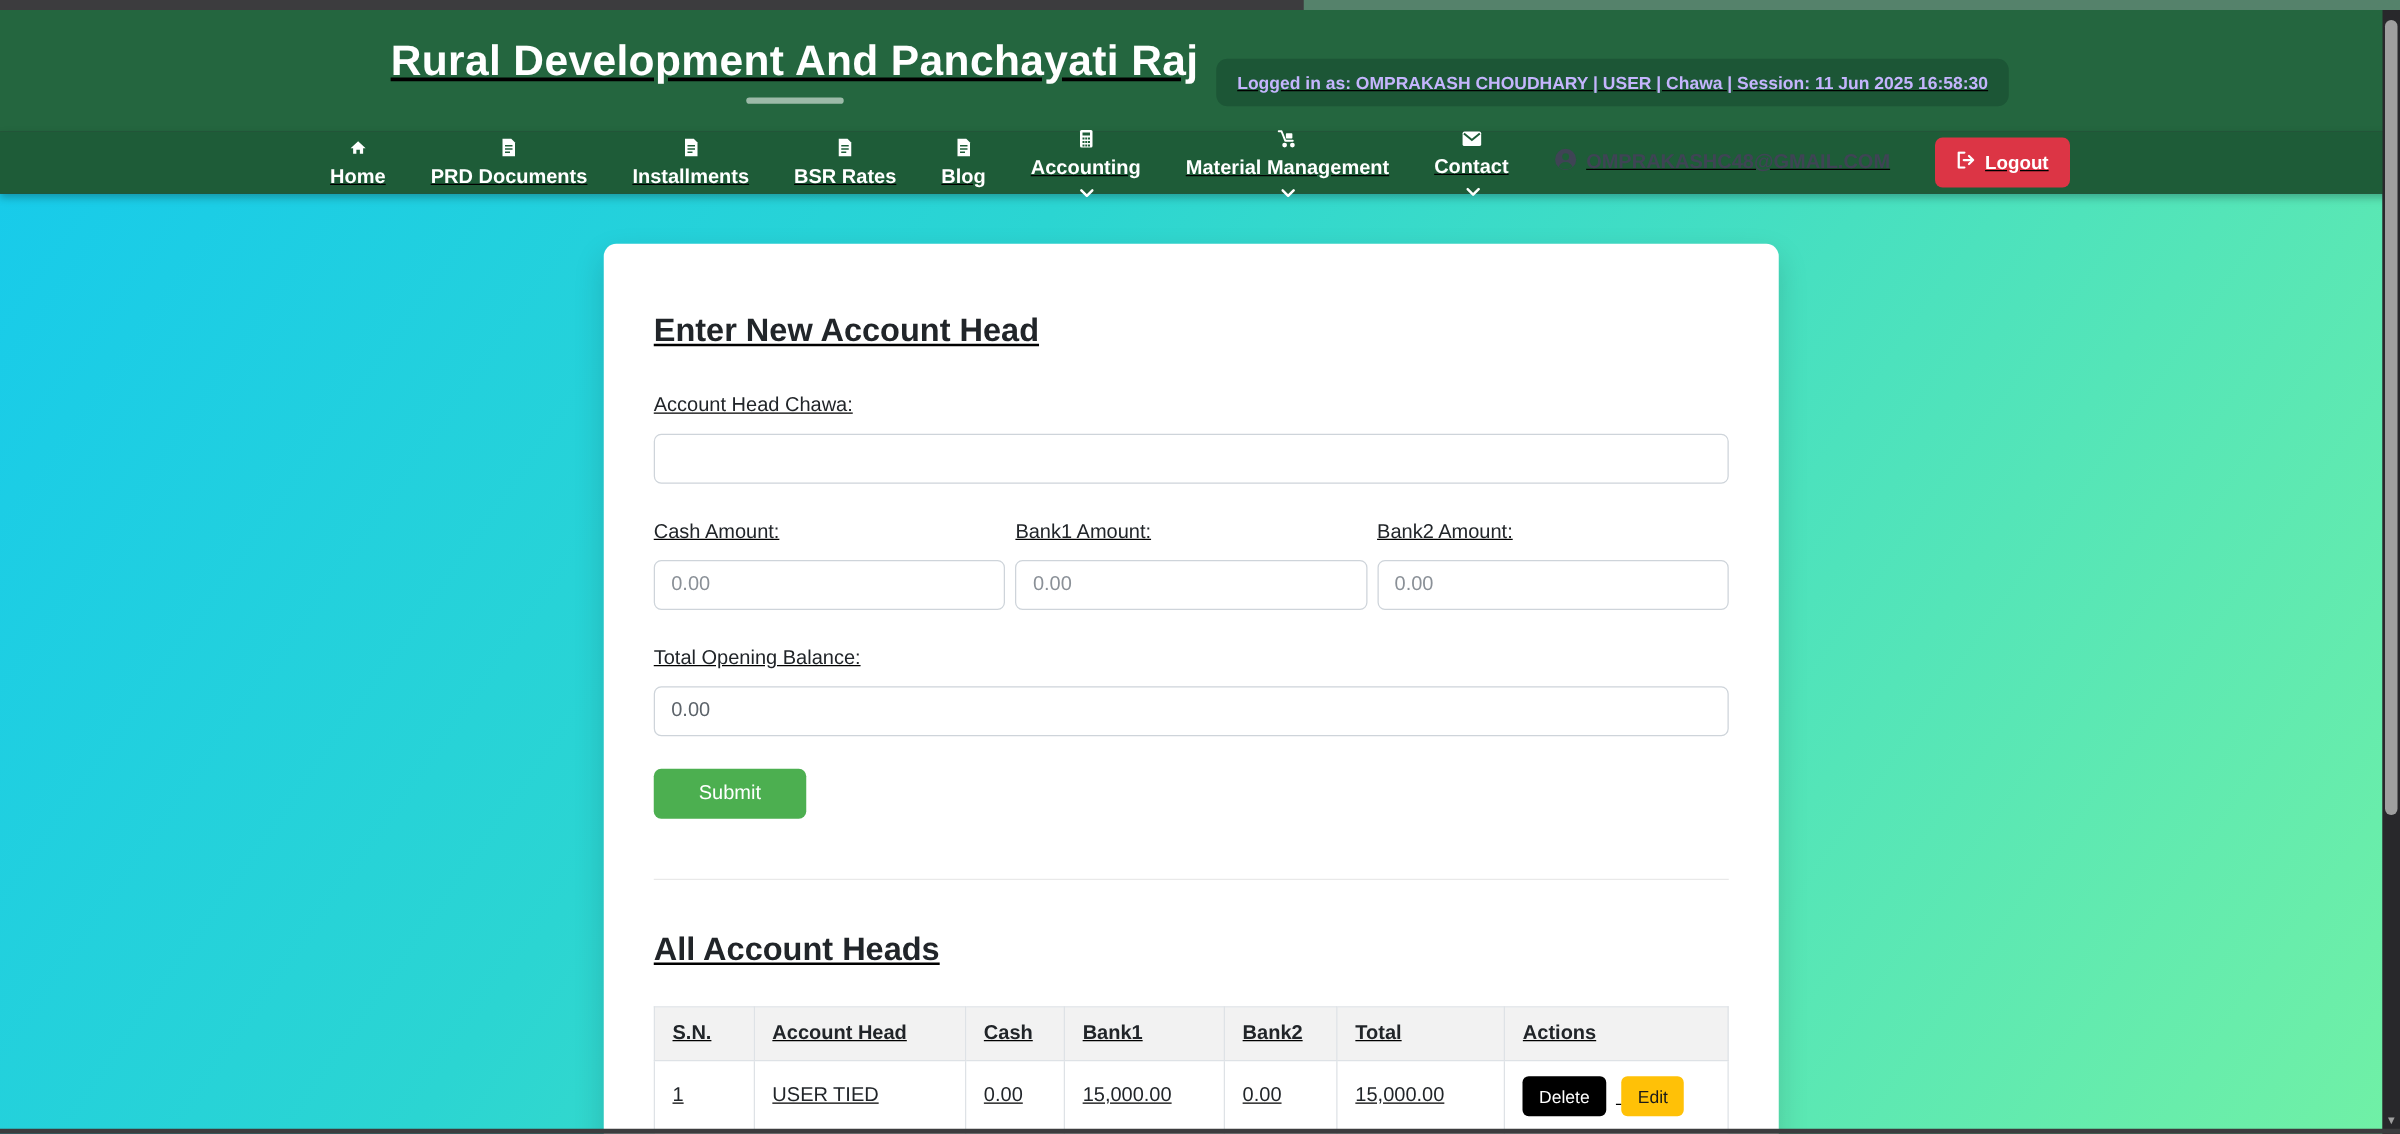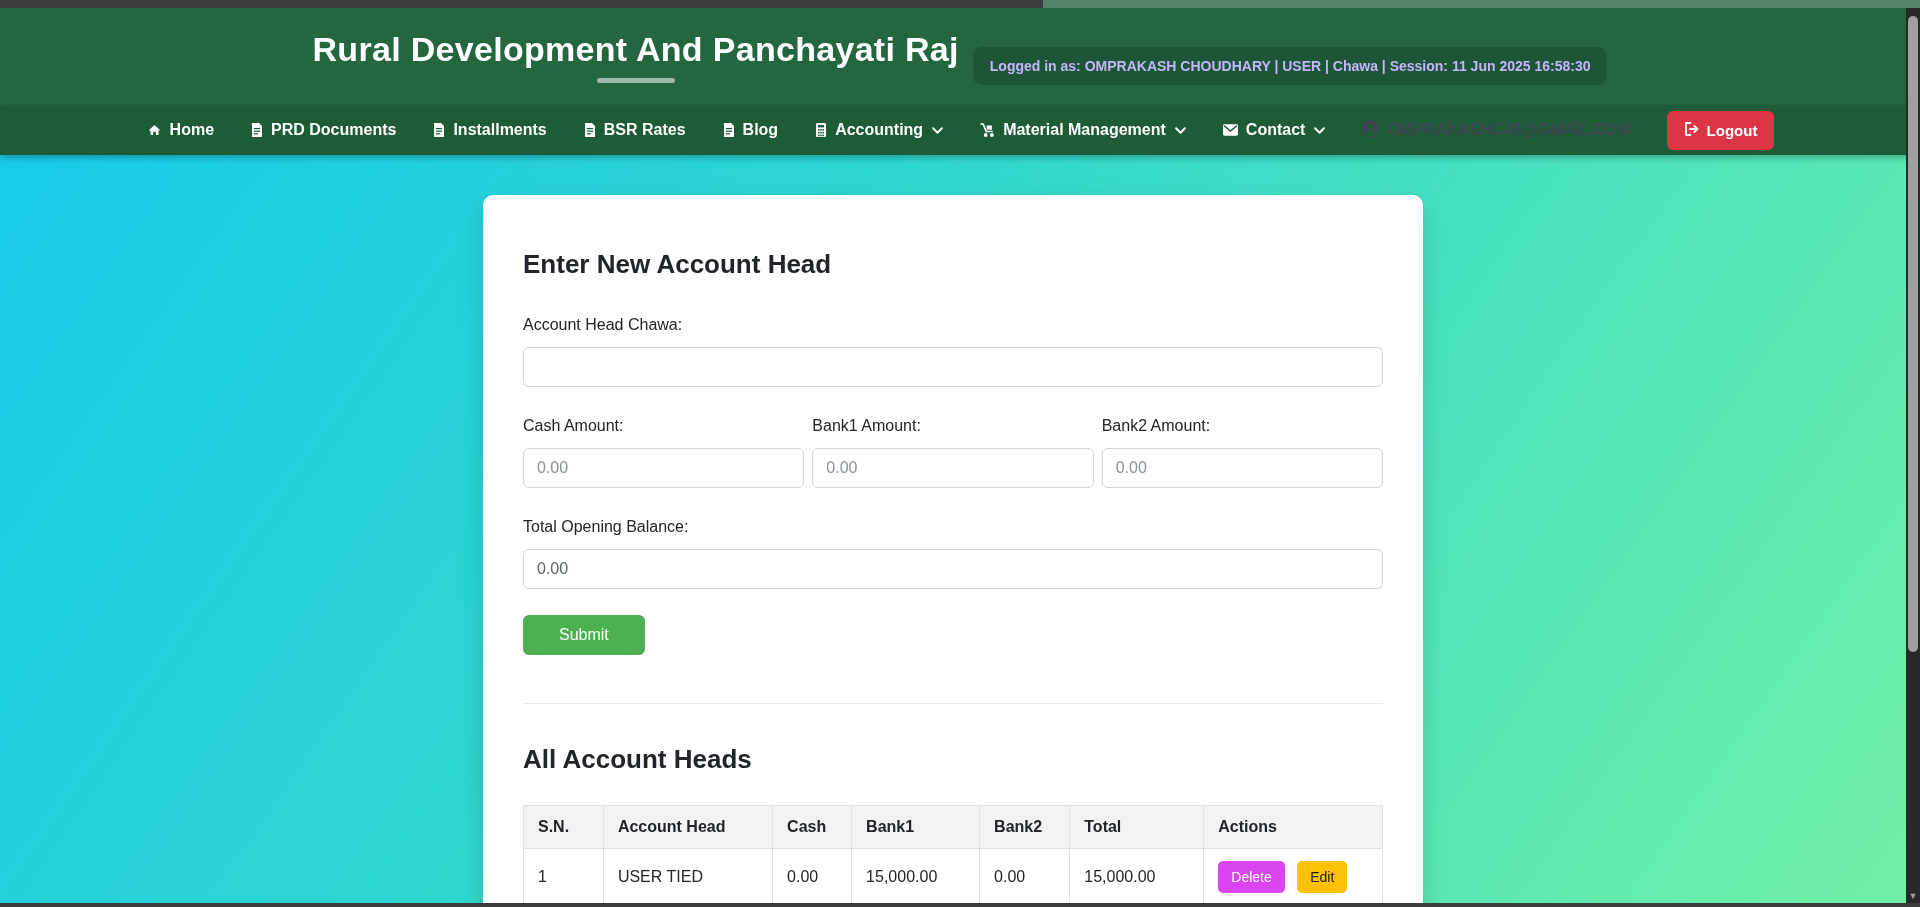--- a/index.html
+++ b/index.html
@@ -9,32 +9,32 @@
   .top-strip { position:absolute; top:0; left:0; width:1920px; height:8px; background:#3c3c3e; z-index:50; }
   .top-strip .strip-right { position:absolute; left:1043px; top:0; width:877px; height:8px; background:#55826b; }
   .bottom-strip { position:absolute; left:0; bottom:0; width:1920px; height:4px; background:#3c3c3e; z-index:60; }
 
   
   .scrollbar { position:absolute; top:8px; right:0; width:14px; height:899px; background:#28282b; z-index:55; }
   .scrollbar .thumb { position:absolute; top:8px; left:2px; width:10px; height:636px; background:#9f9f9f; border-radius:5px; }
   .scrollbar .down-arrow { position:absolute; bottom:6px; left:0; width:14px; text-align:center; font-size:9px; color:#9f9f9f; line-height:1; }
 
   
-  .page { position:absolute; top:8px; left:0; width:1920px; height:899px; }
+  .page { position:absolute; top:8px; left:0; width:1920px; height:899px;text-decoration:underline; }
   header.masthead { height:97px; background:#24663f; display:flex; align-items:center; justify-content:center; }
   .title-block { text-align:center; }
   .title-block h1 { color:#fff; font-size:34px; font-weight:800; letter-spacing:.3px; }
   .title-underline { width:78px; height:5px; background:rgba(255,255,255,.55); border-radius:3px; margin:9px auto 0; }
   .session-pill { margin-left:14px; margin-top:18px; background:#1c5636; color:#c4b5fd; font-size:14px; font-weight:700;
                   padding:11px 17px; border-radius:9px; white-space:nowrap; }
 
   
   nav.navbar { height:50px; background:#1e5c38; display:flex; align-items:center; justify-content:center; gap:36px;
                box-shadow:0 3px 6px rgba(0,0,0,.25); position:relative; z-index:5; }
-  .nav-item { display:flex; align-items:center; gap:7px; color:#fff; font-size:16px; font-weight:700; text-decoration:none; cursor:pointer; white-space:nowrap; }
+  .nav-item { display:flex; align-items:center; gap:7px; color:#fff; font-size:16px; font-weight:700; text-decoration:none; cursor:pointer; white-space:nowrap;flex-direction:column; }
   .nav-item svg { display:block; }
   .chev { margin-left:2px; }
   .email-link { display:flex; align-items:center; gap:7px; color:#3f4455; font-size:16px; font-weight:800; text-decoration:none; cursor:pointer; white-space:nowrap; }
   .logout-btn { display:flex; align-items:center; gap:8px; background:#dc3545; color:#fff; font-size:15px; font-weight:700;
                 border:none; border-radius:6px; padding:11px 17px; cursor:pointer; }
 
   
   main.content { width:1906px; height:752px; overflow:hidden;
                  background:linear-gradient(125deg,#18cbea 0%,#2bd5d2 35%,#70f0a6 100%); }
   .card { width:940px; margin:40px auto 0; background:#fff; border-radius:10px; box-shadow:0 10px 24px rgba(0,0,0,.15);
@@ -53,21 +53,21 @@
   .divider { border:none; border-top:1px solid #e9e9e9; margin:48px 0 40px; }
 
   
   .acct-table { width:100%; border-collapse:collapse; margin-top:30px; font-size:16px; color:#212529; }
   .acct-table th, .acct-table td { border:1px solid #dee2e6; padding:12px 14px; text-align:left; vertical-align:middle; }
   .acct-table thead th { background:#f2f2f2; font-weight:700; }
   .acct-table tbody td { background:#fff; }
   .acct-table tr.totals-row td { background:#f7f7f8; font-weight:700; }
   .c-sn{width:9.3%} .c-head{width:19.7%} .c-cash{width:9.2%} .c-b1{width:14.9%} .c-b2{width:10.5%} .c-total{width:15.6%} .c-act{width:20.8%}
   .row-btn { border:none; border-radius:5px; font-size:14px; font-family:"Liberation Sans",sans-serif; padding:8px 13px; cursor:pointer; }
-  .btn-delete { background:#d946ef; color:#fff; margin-right:8px; }
+  .btn-delete { background:#000000; color:#fff; margin-right:8px; }
   .btn-edit { background:#ffc107; color:#1a1a1a; }
 </style>
 </head>
 <body>
 
 <div class="top-strip">
   <div class="strip-right"></div>
 </div>
 
 <div class="page">

